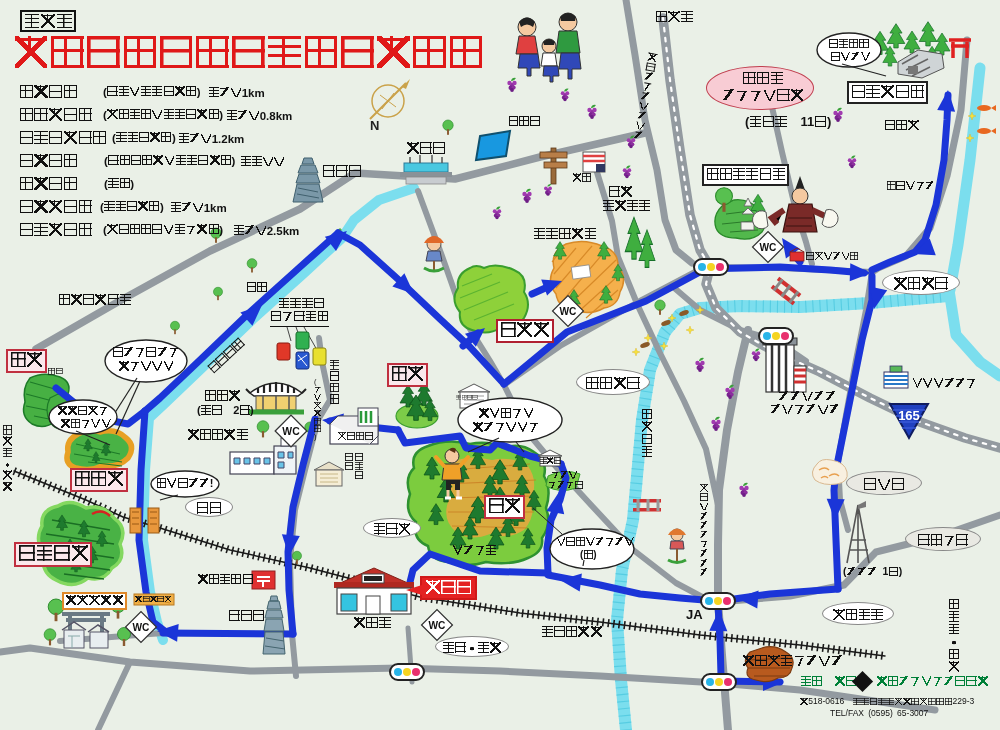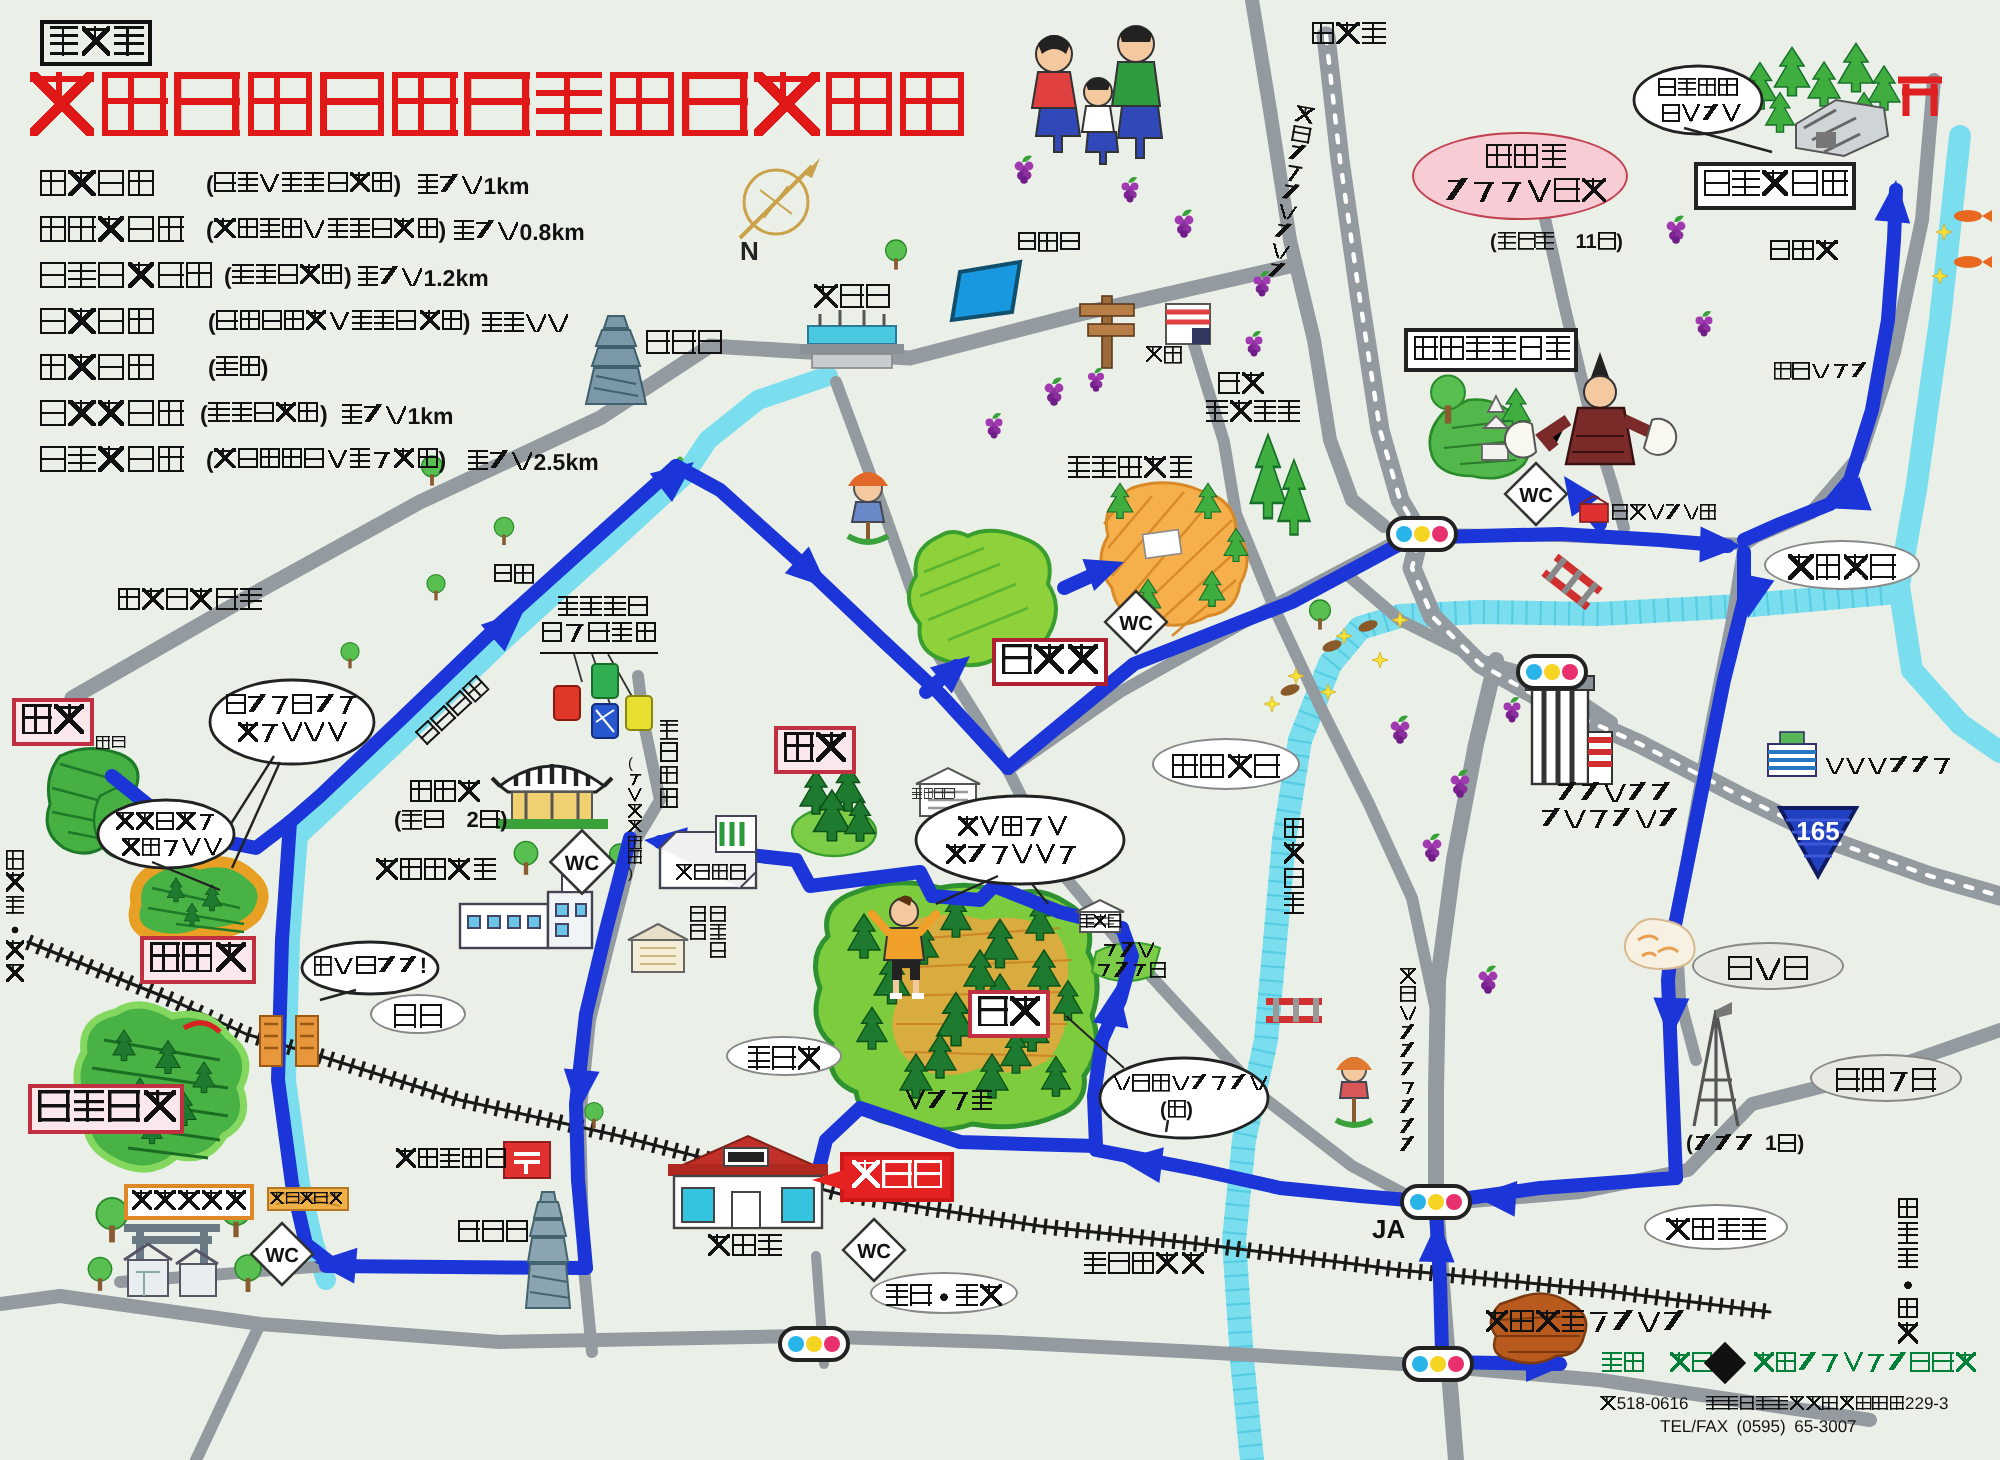--- a/index.html
+++ b/index.html
@@ -684,21 +684,21 @@
 <div class="L" style="left:118px;top:360px;font-size:11.5px;color:#111;font-weight:bold;"><i class="j p3"></i><i class="j k2"></i><i class="j k3"></i><i class="j k3"></i><i class="j k3"></i></div>
 <div class="L" style="left:57px;top:405px;font-size:10.5px;color:#111;font-weight:bold;"><i class="j p3"></i><i class="j p3"></i><i class="j p1"></i><i class="j p3"></i><i class="j k2"></i></div>
 <div class="L" style="left:60px;top:418px;font-size:10.5px;color:#111;font-weight:bold;"><i class="j p3"></i><i class="j p4"></i><i class="j k2"></i><i class="j k3"></i><i class="j k3"></i></div>
 <div class="L" style="left:156px;top:477px;font-size:11.0px;color:#111;font-weight:bold;"><i class="j p4"></i><i class="j k3"></i><i class="j p1"></i><i class="j k1"></i><i class="j k1"></i>!</div>
 <div class="L" style="left:478px;top:407px;font-size:11.5px;color:#111;font-weight:bold;"><i class="j p3"></i><i class="j k3"></i><i class="j p4"></i><i class="j k2"></i><i class="j k3"></i></div>
 <div class="L" style="left:472px;top:421px;font-size:11.5px;color:#111;font-weight:bold;"><i class="j p3"></i><i class="j k1"></i><i class="j k2"></i><i class="j k3"></i><i class="j k3"></i><i class="j k2"></i></div>
 <div class="L" style="left:828px;top:38px;font-size:10.5px;color:#111;font-weight:bold;"><i class="j p1"></i><i class="j p2"></i><i class="j p4"></i><i class="j p4"></i></div>
 <div class="L" style="left:830px;top:51px;font-size:10.5px;color:#111;font-weight:bold;"><i class="j p1"></i><i class="j k3"></i><i class="j k1"></i><i class="j k3"></i></div>
 <div class="L" style="left:556px;top:536px;font-size:10.0px;color:#111;font-weight:bold;"><i class="j k3"></i><i class="j p1"></i><i class="j p4"></i><i class="j k3"></i><i class="j k1"></i><i class="j k2"></i><i class="j k1"></i><i class="j k3"></i></div>
 <div class="L" style="left:580px;top:549px;font-size:10.0px;color:#111;font-weight:bold;">(<i class="j p4"></i>)</div>
-<div class="L" style="left:726px;top:115px;font-size:10px;color:#111;font-weight:bold;padding-left:19px;">(<i class="j p2"></i><i class="j p1"></i><i class="j p2"></i><span class="sp"></span><span class="sp"></span>11<i class="j p1"></i>)</div>
+<div class="L" style="left:726px;top:115px;font-size:13px;color:#111;font-weight:bold;padding-left:19px;">(<i class="j p2"></i><i class="j p1"></i><i class="j p2"></i><span class="sp"></span><span class="sp"></span>11<i class="j p1"></i>)</div>
 <div class="L" style="left:655px;top:10px;font-size:13.0px;color:#111;font-weight:bold;"><i class="j p4"></i><i class="j p3"></i><i class="j p2"></i></div>
 <div class="L" style="left:884px;top:119px;font-size:12.0px;color:#111;font-weight:bold;"><i class="j p1"></i><i class="j p4"></i><i class="j p3"></i></div>
 <div class="L" style="left:886px;top:180px;font-size:10.0px;color:#111;font-weight:bold;"><i class="j p4"></i><i class="j p1"></i><i class="j k3"></i><i class="j k2"></i><i class="j k1"></i></div>
 <div class="L" style="left:806px;top:251px;font-size:9.0px;color:#111;font-weight:bold;"><i class="j p1"></i><i class="j p3"></i><i class="j k3"></i><i class="j k1"></i><i class="j k3"></i><i class="j p4"></i></div>
 <div class="L" style="left:508px;top:115px;font-size:11.0px;color:#111;font-weight:bold;"><i class="j p1"></i><i class="j p4"></i><i class="j p1"></i></div>
 <div class="L" style="left:406px;top:141px;font-size:13.5px;color:#111;font-weight:bold;"><i class="j p3"></i><i class="j p1"></i><i class="j p1"></i></div>
 <div class="L" style="left:322px;top:164px;font-size:13.5px;color:#111;font-weight:bold;"><i class="j p1"></i><i class="j p1"></i><i class="j p1"></i></div>
 <div class="L" style="left:228px;top:609px;font-size:12.5px;color:#111;font-weight:bold;"><i class="j p1"></i><i class="j p1"></i><i class="j p1"></i></div>
 <div class="L" style="left:572px;top:172px;font-size:10.0px;color:#111;font-weight:bold;"><i class="j p3"></i><i class="j p4"></i></div>
 <div class="L" style="left:608px;top:185px;font-size:12.5px;color:#111;font-weight:bold;"><i class="j p1"></i><i class="j p3"></i></div>

